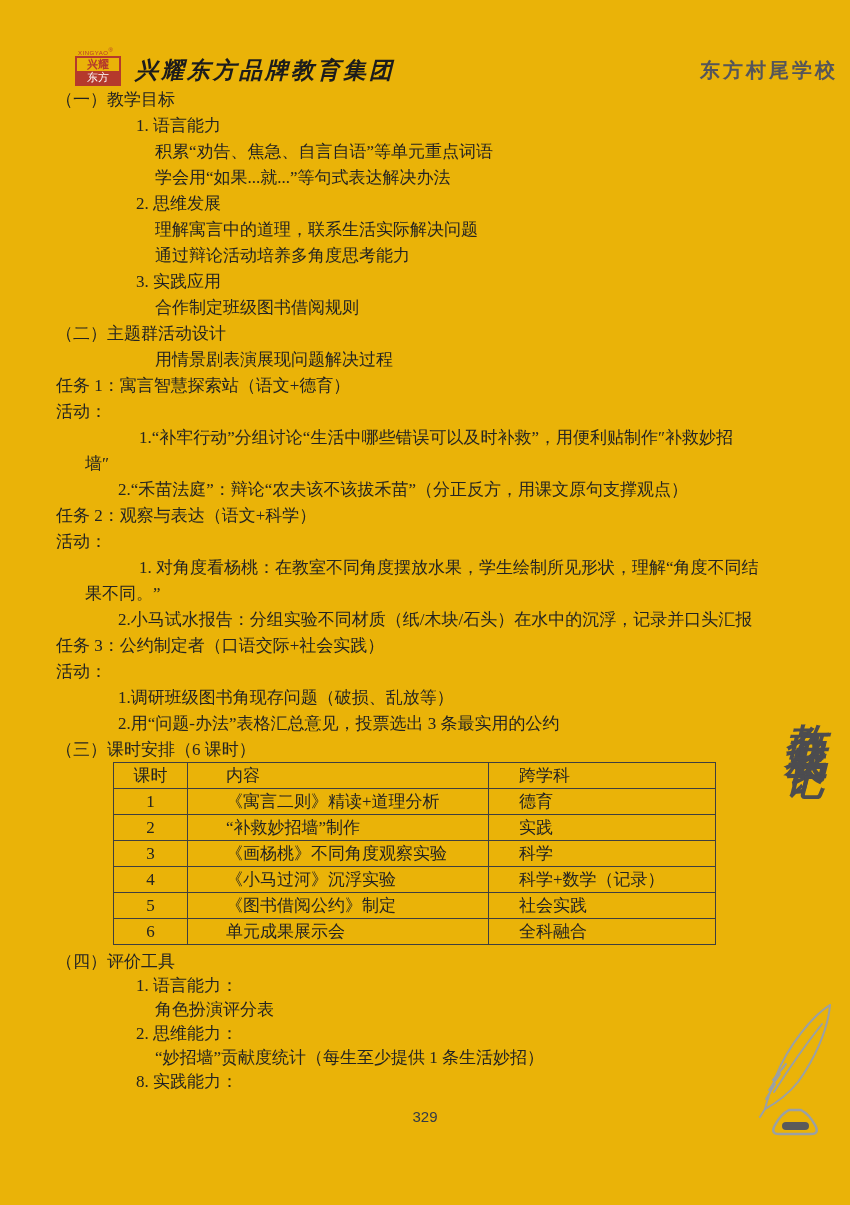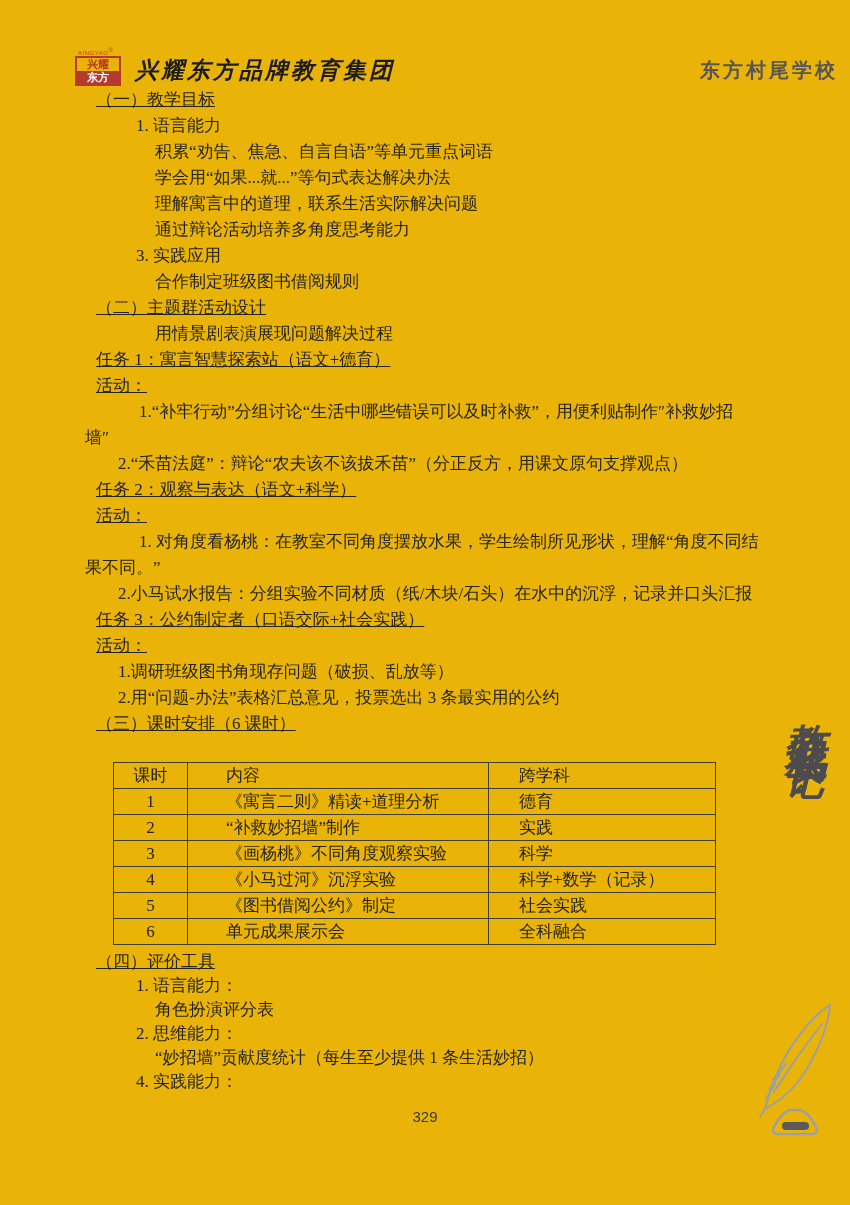--- a/index.html
+++ b/index.html
@@ -17,33 +17,33 @@
   .seal{position:relative;width:50px;height:34px;flex:0 0 auto;margin-top:2px;}
   .seal-latin{position:absolute;top:-7px;left:3px;font-size:6px;color:#b5392c;
               letter-spacing:.5px;white-space:nowrap;font-family:"Liberation Sans",sans-serif;}
   .seal-reg{font-size:6px;vertical-align:super;}
   .seal-body{position:absolute;top:2px;left:0;width:46px;height:30px;
              border:2px solid #b5392c;box-sizing:border-box;
              display:flex;flex-direction:column;}
   .seal-top{flex:1;font-size:11px;line-height:12px;color:#b5392c;text-align:center;
             font-weight:bold;overflow:hidden;}
   .seal-bottom{flex:1;font-size:11px;line-height:13px;color:#ffffff;background:#b5392c;
-               text-align:center;font-weight:bold;overflow:hidden;}
+               text-align:center;font-weight:normal;overflow:hidden;}
   .brand{margin-left:10px;font-size:23px;font-weight:bold;letter-spacing:3px;
          color:#1c1c1c;font-style:italic;white-space:nowrap;}
   .school{margin-left:auto;font-size:20px;font-weight:bold;letter-spacing:3px;
           color:#55555a;white-space:nowrap;}
   
   .body-top{position:absolute;top:87px;left:0;width:760px;}
   .body-bottom{position:absolute;top:950px;left:0;width:760px;}
   .line{height:26px;line-height:26px;font-size:17px;white-space:pre;color:#242422;}
   .body-bottom .line{height:24px;line-height:24px;}
   .indent-wrap{padding-left:85px;}
   .indent-item2{padding-left:118px;}
-  .indent-head{padding-left:96px;text-decoration:underline;}
+  .indent-head{padding-left:56px;}
   .indent-num{padding-left:136px;}
   .indent-item1{padding-left:139px;}
   .indent-sub{padding-left:155px;}
   
   .schedule{position:absolute;top:762px;left:113px;width:531px;
             border-collapse:collapse;table-layout:fixed;font-size:17px;color:#242422;}
   .schedule th,.schedule td{border:1px solid #3f3f3f;height:25px;padding:0;
             font-weight:normal;text-align:left;overflow:hidden;white-space:nowrap;}
   .schedule th:nth-child(1),.schedule td:nth-child(1){width:73px;text-align:center;}
   .schedule th:nth-child(2),.schedule td:nth-child(2){width:262px;padding-left:38px;}
@@ -74,20 +74,21 @@
     </div>
     <div class="brand">兴耀东方品牌教育集团</div>
     <div class="school">东方村尾学校</div>
   </header>
 
   <main id="body-top" class="body-top">
       <div class="line indent-head">（一）教学目标</div>
       <div class="line indent-num">1. 语言能力</div>
       <div class="line indent-sub">积累“劝告、焦急、自言自语”等单元重点词语</div>
       <div class="line indent-sub">学会用“如果...就...”等句式表达解决办法</div>
+      <div class="line indent-num">2. 思维发展</div>
       <div class="line indent-sub">理解寓言中的道理，联系生活实际解决问题</div>
       <div class="line indent-sub">通过辩论活动培养多角度思考能力</div>
       <div class="line indent-num">3. 实践应用</div>
       <div class="line indent-sub">合作制定班级图书借阅规则</div>
       <div class="line indent-head">（二）主题群活动设计</div>
       <div class="line indent-sub">用情景剧表演展现问题解决过程</div>
       <div class="line indent-head">任务 1：寓言智慧探索站（语文+德育）</div>
       <div class="line indent-head">活动：</div>
       <div class="line indent-item1">1.“补牢行动”分组讨论“生活中哪些错误可以及时补救”，用便利贴制作″补救妙招</div>
       <div class="line indent-wrap">墙″</div>
@@ -145,21 +146,21 @@
         </tr>
       </tbody>
     </table>
 
   <section id="body-bottom" class="body-bottom">
       <div class="line indent-head">（四）评价工具</div>
       <div class="line indent-num">1. 语言能力：</div>
       <div class="line indent-sub">角色扮演评分表</div>
       <div class="line indent-num">2. 思维能力：</div>
       <div class="line indent-sub">“妙招墙”贡献度统计（每生至少提供 1 条生活妙招）</div>
-      <div class="line indent-num">4. 实践能力：</div>
+      <div class="line indent-num">8. 实践能力：</div>
     </section>
 
   <aside class="side-note">教师成长手记</aside>
 
   <svg class="quill" width="95" height="140" viewBox="0 0 95 140" fill="none">
     <g stroke="#9aa0a6" stroke-width="2" stroke-linecap="round" fill="none">
       <path d="M84,5 C66,16 42,46 30,76 C25,89 21,100 19,109"></path>
       <path d="M84,5 C82,30 68,60 52,82 C44,92 32,102 19,109"></path>
       <path d="M76,24 C60,44 42,70 28,92"></path>
       <path d="M40,64 L27,80"></path>

